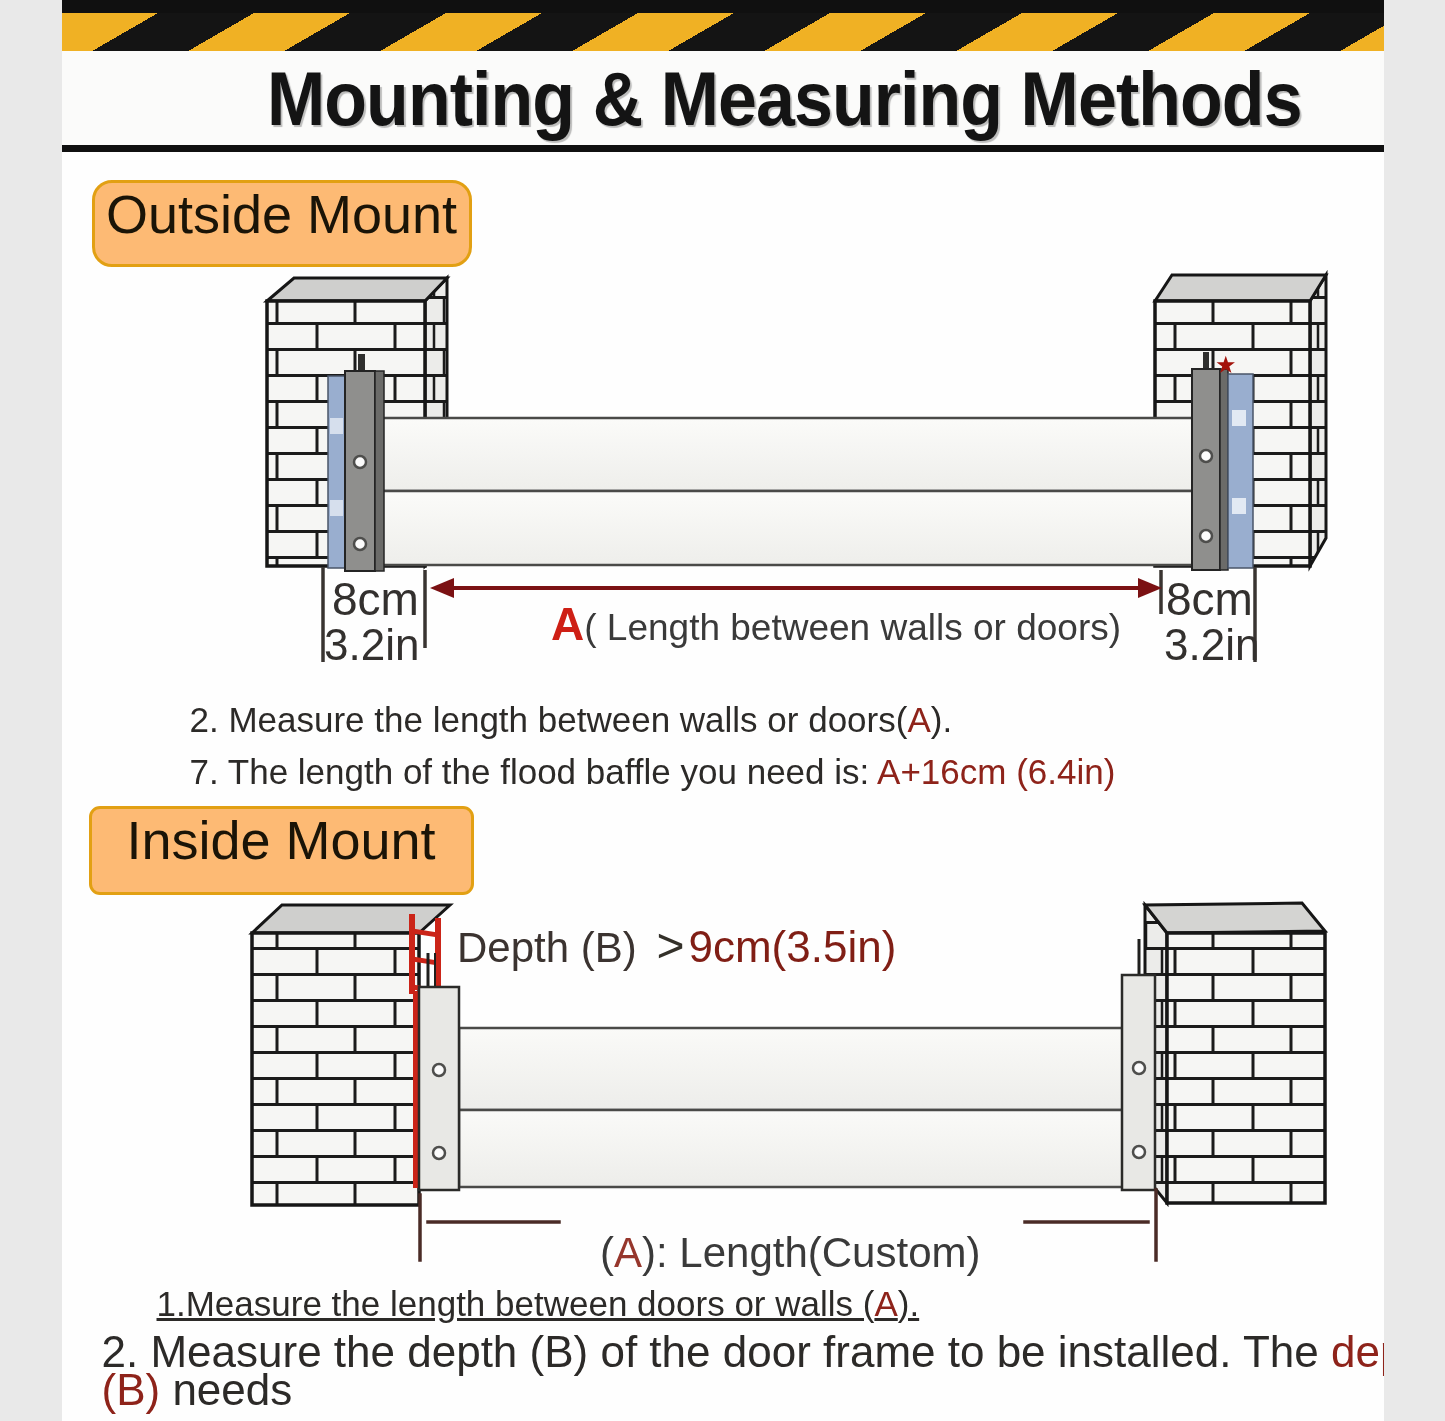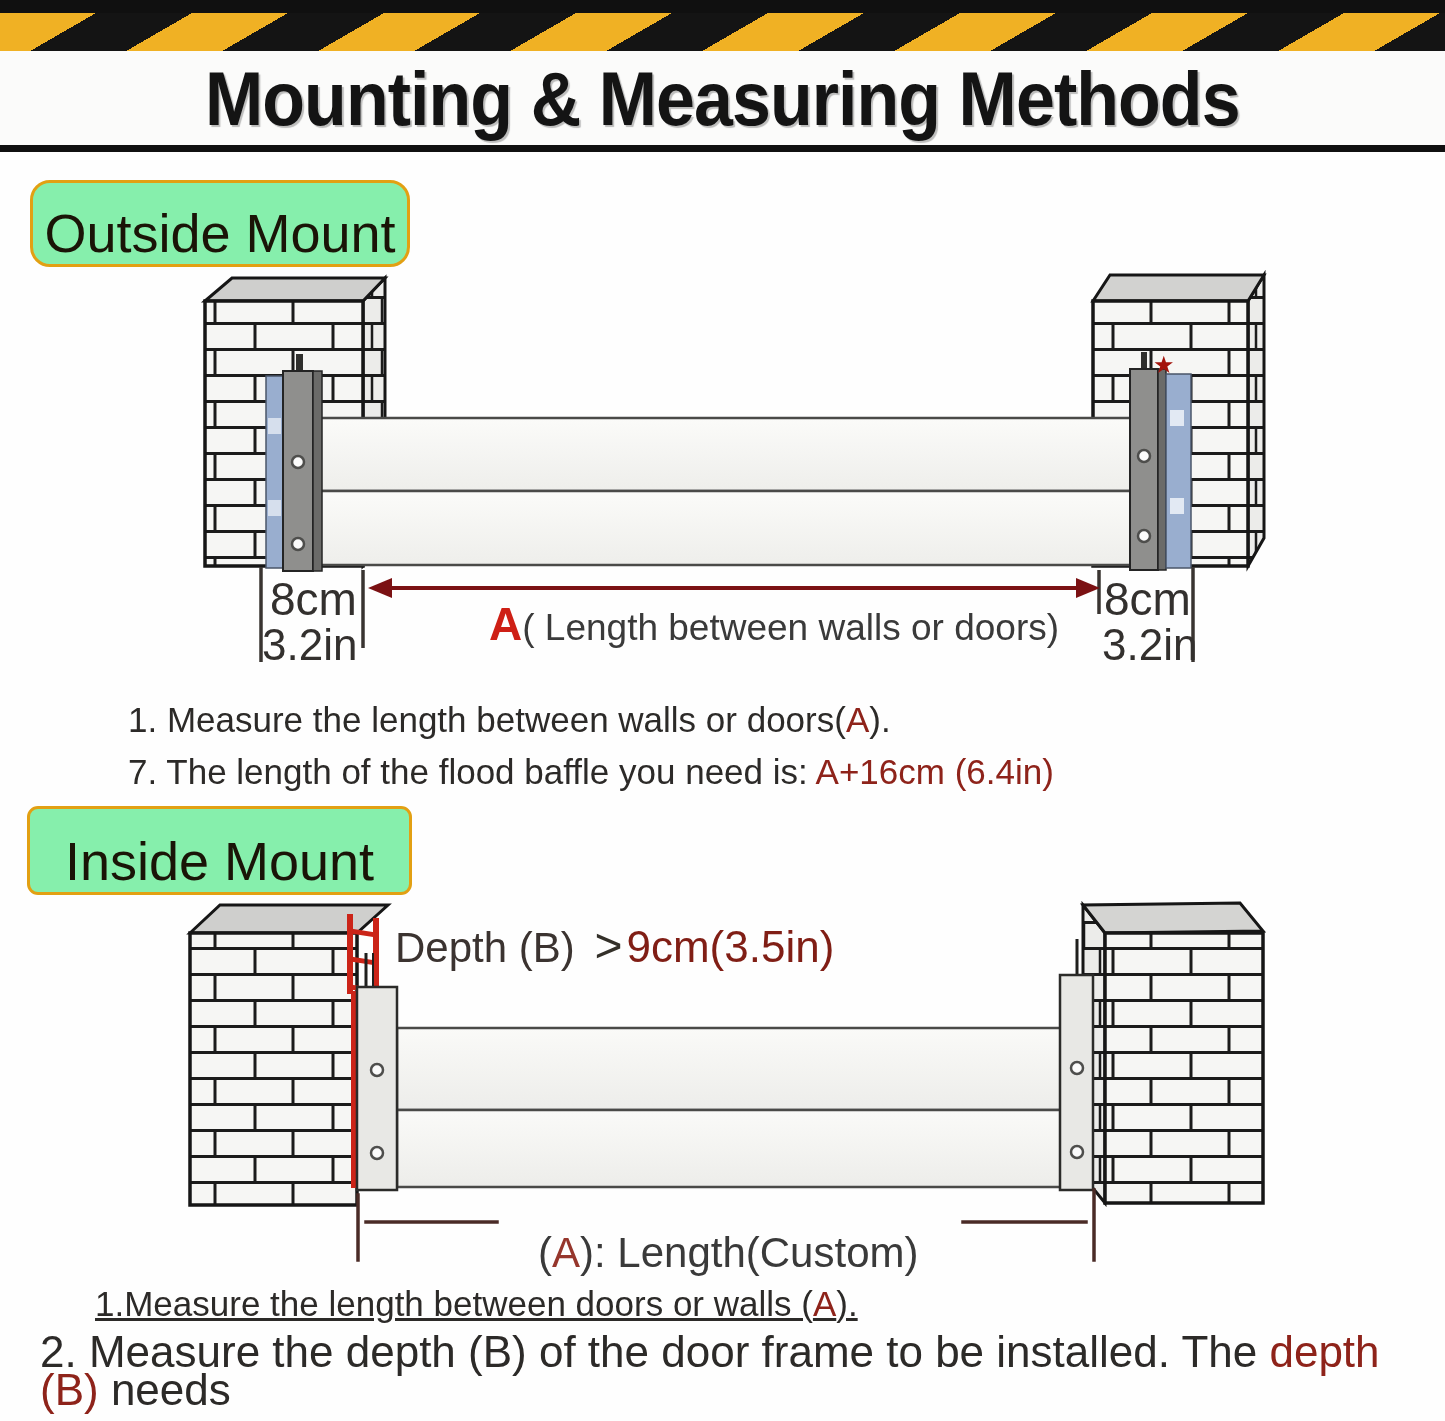--- a/index.html
+++ b/index.html
@@ -1,29 +1,29 @@
 <!DOCTYPE html>
 <html><head>
 <meta charset="utf-8">
 <style>
   html,body{margin:0;padding:0;background:#e9e9e9;}
-  .page{position:relative;width:1445px;height:1421px;background:#FEFEFE;overflow:hidden;
+  .page{position:relative;width:1322px;height:1421px;background:#FEFEFE;overflow:hidden;
         font-family:"Liberation Sans",sans-serif;margin:0 auto;}
   
   .bar-top{position:absolute;top:0;left:0;width:1445px;height:13px;background:#101010;}
   .hazard{position:absolute;top:13px;left:0;width:1445px;height:38px;
           background:repeating-linear-gradient(150deg,#F0B124 0 48px,#141414 48px 96px);}
   .title-row{position:absolute;top:51px;left:0;width:1445px;height:94px;
              display:flex;align-items:center;justify-content:center;background:#FBFBFA;}
   .title-row .t{display:inline-block;transform:scaleX(0.92);font-size:76px;font-weight:700;
                 color:#141414;letter-spacing:-1px;text-shadow:2px 2px 1px rgba(0,0,0,0.25);}
   .bar-bottom{position:absolute;top:145px;left:0;width:1445px;height:7px;background:#101010;}
   
-  .badge{position:absolute;background:#86efac;border:3px solid #E2A013;border-radius:20px;
-         display:flex;align-items:flex-end;justify-content:center;
+  .badge{position:absolute;background:#fdba74;border:3px solid #E2A013;border-radius:20px;
+         display:flex;align-items:flex-start;justify-content:center;
          font-size:54px;font-weight:500;color:#1A1407;box-sizing:border-box;}
   .badge1{left:30px;top:180px;width:380px;height:87px;}
   .badge2{left:27px;top:806px;width:385px;height:89px;border-radius:11px;}
   
   .diagram{position:absolute;left:0;}
   .diagram text{font-family:"Liberation Sans",sans-serif;}
   
   .instr{position:absolute;color:#2C2A28;}
   .instr .dred{color:#8E231A;}
   .instr1{left:128px;top:694px;font-size:35px;line-height:52px;}
@@ -121,21 +121,21 @@
       <text x="262" y="390" font-size="44">3.2in</text>
       <text x="1104" y="345" font-size="46">8cm</text>
       <text x="1102" y="390" font-size="44">3.2in</text>
       <text x="489" y="370">
         <tspan font-size="46" font-weight="bold" fill="#CE1F15">A</tspan><tspan font-size="37" fill="#3A3A3A">( Length between walls or doors)</tspan>
       </text>
     </g>
   </svg>
 
   <div class="instr instr1">
-    <div class="line"><span>1. Measure the length between walls or doors(</span><span class="dred">A</span><span>).</span></div>
+    <div class="line"><span>2. Measure the length between walls or doors(</span><span class="dred">A</span><span>).</span></div>
     <div class="line"><span>7. The length of the flood baffle you need is: </span><span class="dred">A+16cm (6.4in)</span></div>
   </div>
 
   <div class="badge badge2">
     <span>Inside Mount</span>
   </div>
 
   <svg class="diagram" style="top:895px" width="1445" height="395" viewBox="0 0 1445 395">
     <defs>
       <pattern id="brickF_b" width="78" height="52" patternUnits="userSpaceOnUse">

